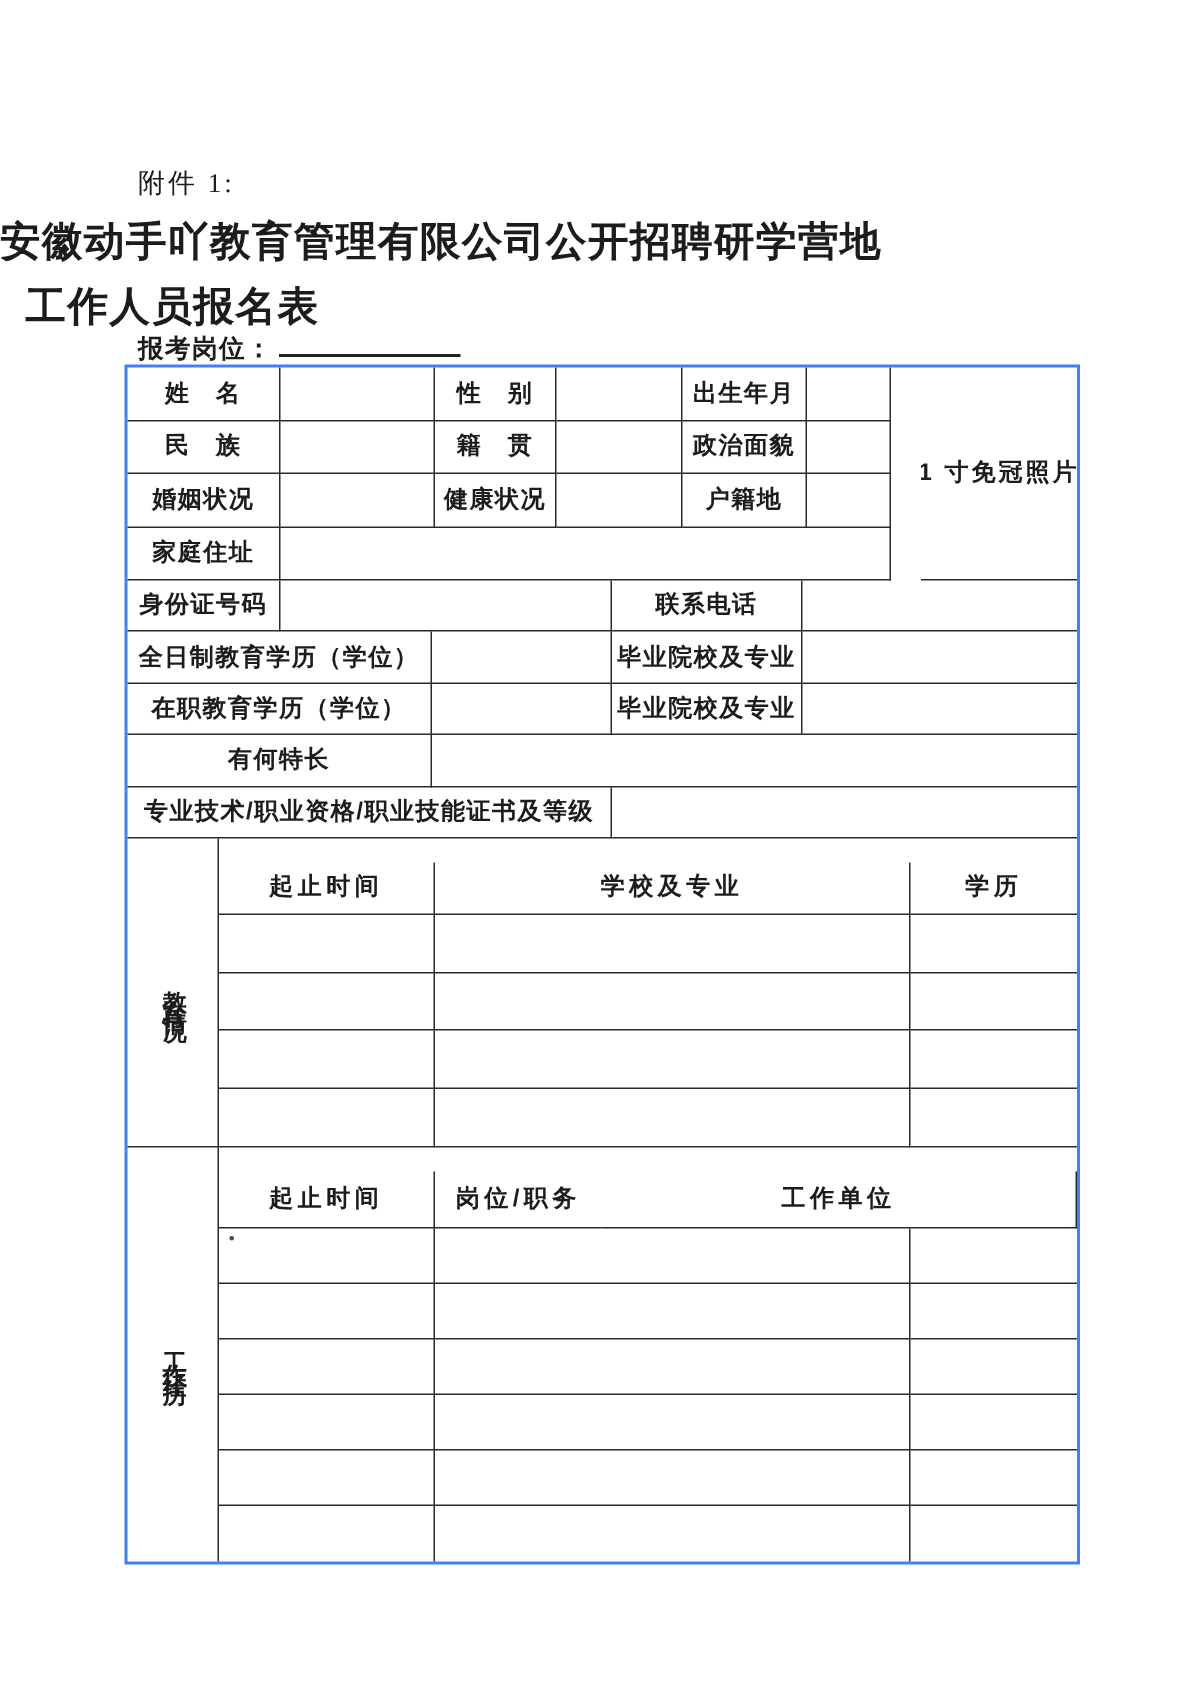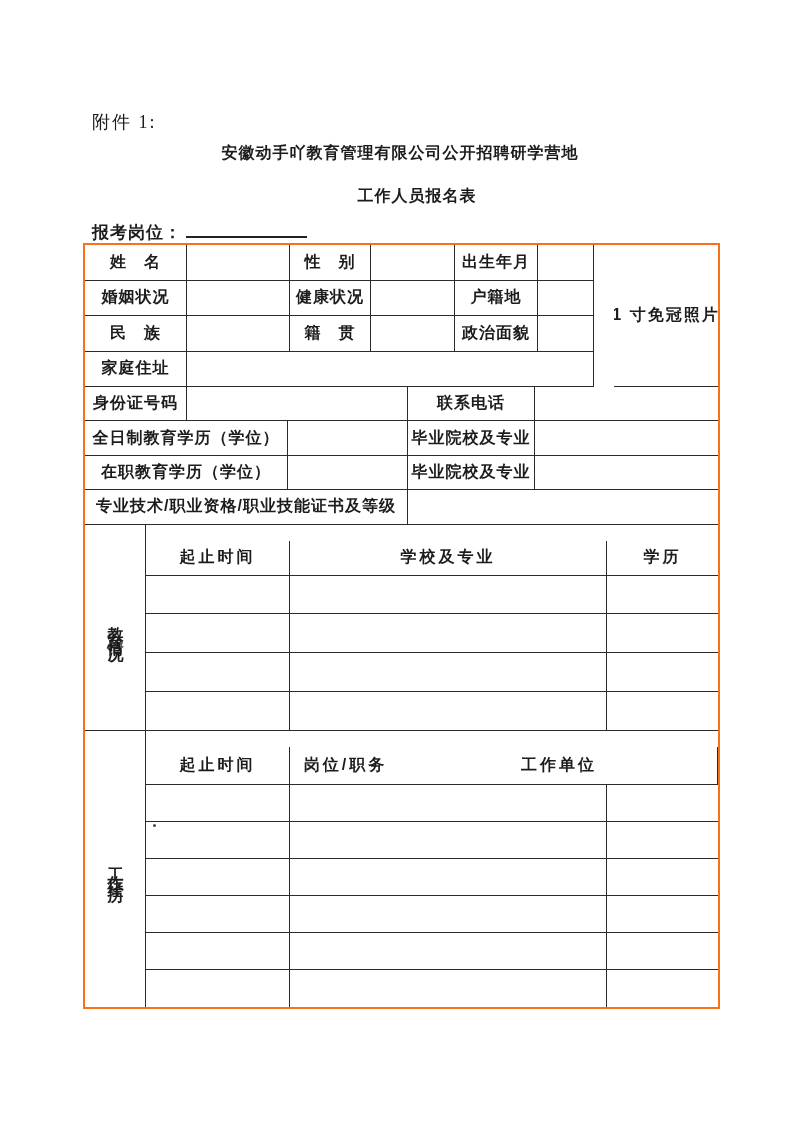--- a/index.html
+++ b/index.html
@@ -8,36 +8,36 @@
     width: 800px; height: 1129px; position: relative;
     font-family: "Liberation Sans", sans-serif;
     color: #1c1c1c;
   }
   .attachment {
     position: absolute; left: 92px; top: 110px;
     font-size: 18px; letter-spacing: 2px;
     font-family: "Liberation Serif", serif;
   }
   .title-line {
-    position: absolute; left: 0; width: 800px; text-align: center;
-    font-size: 16px; font-weight: 700; letter-spacing: 1px;
+    position: absolute; left: 0; width: 800px; text-align: left;
+    font-size: 27px; font-weight: 700; letter-spacing: 1px;
   }
   .title-1 { top: 143px; }
   .title-2 { top: 186px; margin-left: 17px; }
   .position-row {
     position: absolute; left: 92px; top: 221px;
     font-size: 17px; font-weight: 700; letter-spacing: 1px;
   }
   .pos-line {
     display: inline-block; width: 121px; height: 14px;
     border-bottom: 2px solid #222; margin-left: 4px; vertical-align: baseline;
   }
   .form-table {
     position: absolute; left: 83px; top: 243px;
-    width: 637px; border: 2px solid #f97316; background: #fff;
+    width: 637px; border: 2px solid #3b82f6; background: #fff;
   }
   .flexrow { display: flex; }
   .row { display: flex; }
   .cell {
     border-right: 1.5px solid #2a2a2a; border-bottom: 1.5px solid #2a2a2a;
     display: flex; align-items: center; justify-content: center;
     font-size: 16px; font-weight: 700; letter-spacing: 1px;
     overflow: hidden; white-space: nowrap;
   }
   .nr { border-right: none; }
@@ -87,36 +87,36 @@
     <div class="secA-left">
       <div class="row">
         <div class="cell w102">姓　名</div>
         <div class="cell w103"></div>
         <div class="cell w81">性　别</div>
         <div class="cell w84"></div>
         <div class="cell w83">出生年月</div>
         <div class="cell fill"></div>
       </div>
       <div class="row">
+        <div class="cell w102">民　族</div>
+        <div class="cell w103"></div>
+        <div class="cell w81">籍　贯</div>
+        <div class="cell w84"></div>
+        <div class="cell w83">政治面貌</div>
+        <div class="cell fill"></div>
+      </div>
+      <div class="row">
         <div class="cell w102">婚姻状况</div>
         <div class="cell w103"></div>
         <div class="cell w81">健康状况</div>
         <div class="cell w84"></div>
         <div class="cell w83">户籍地</div>
         <div class="cell fill"></div>
       </div>
       <div class="row">
-        <div class="cell w102">民　族</div>
-        <div class="cell w103"></div>
-        <div class="cell w81">籍　贯</div>
-        <div class="cell w84"></div>
-        <div class="cell w83">政治面貌</div>
-        <div class="cell fill"></div>
-      </div>
-      <div class="row">
         <div class="cell w102">家庭住址</div>
         <div class="cell fill"></div>
       </div>
     </div>
     <div class="cell photo-cell nr">1 寸免冠照片</div>
   </div>
 
   <div class="secB">
     <div class="row">
       <div class="cell w102">身份证号码</div>
@@ -127,20 +127,24 @@
     <div class="row">
       <div class="cell w203">全日制教育学历（学位）</div>
       <div class="cell w120"></div>
       <div class="cell w127">毕业院校及专业</div>
       <div class="cell fill nr"></div>
     </div>
     <div class="row">
       <div class="cell w203">在职教育学历（学位）</div>
       <div class="cell w120"></div>
       <div class="cell w127">毕业院校及专业</div>
+      <div class="cell fill nr"></div>
+    </div>
+    <div class="row">
+      <div class="cell w203">有何特长</div>
       <div class="cell fill nr"></div>
     </div>
     <div class="row">
       <div class="cell w323">专业技术/职业资格/职业技能证书及等级</div>
       <div class="cell fill nr"></div>
     </div>
   </div>
 
   <div class="flexrow secC">
     <div class="cell side-cell">教育情况</div>

